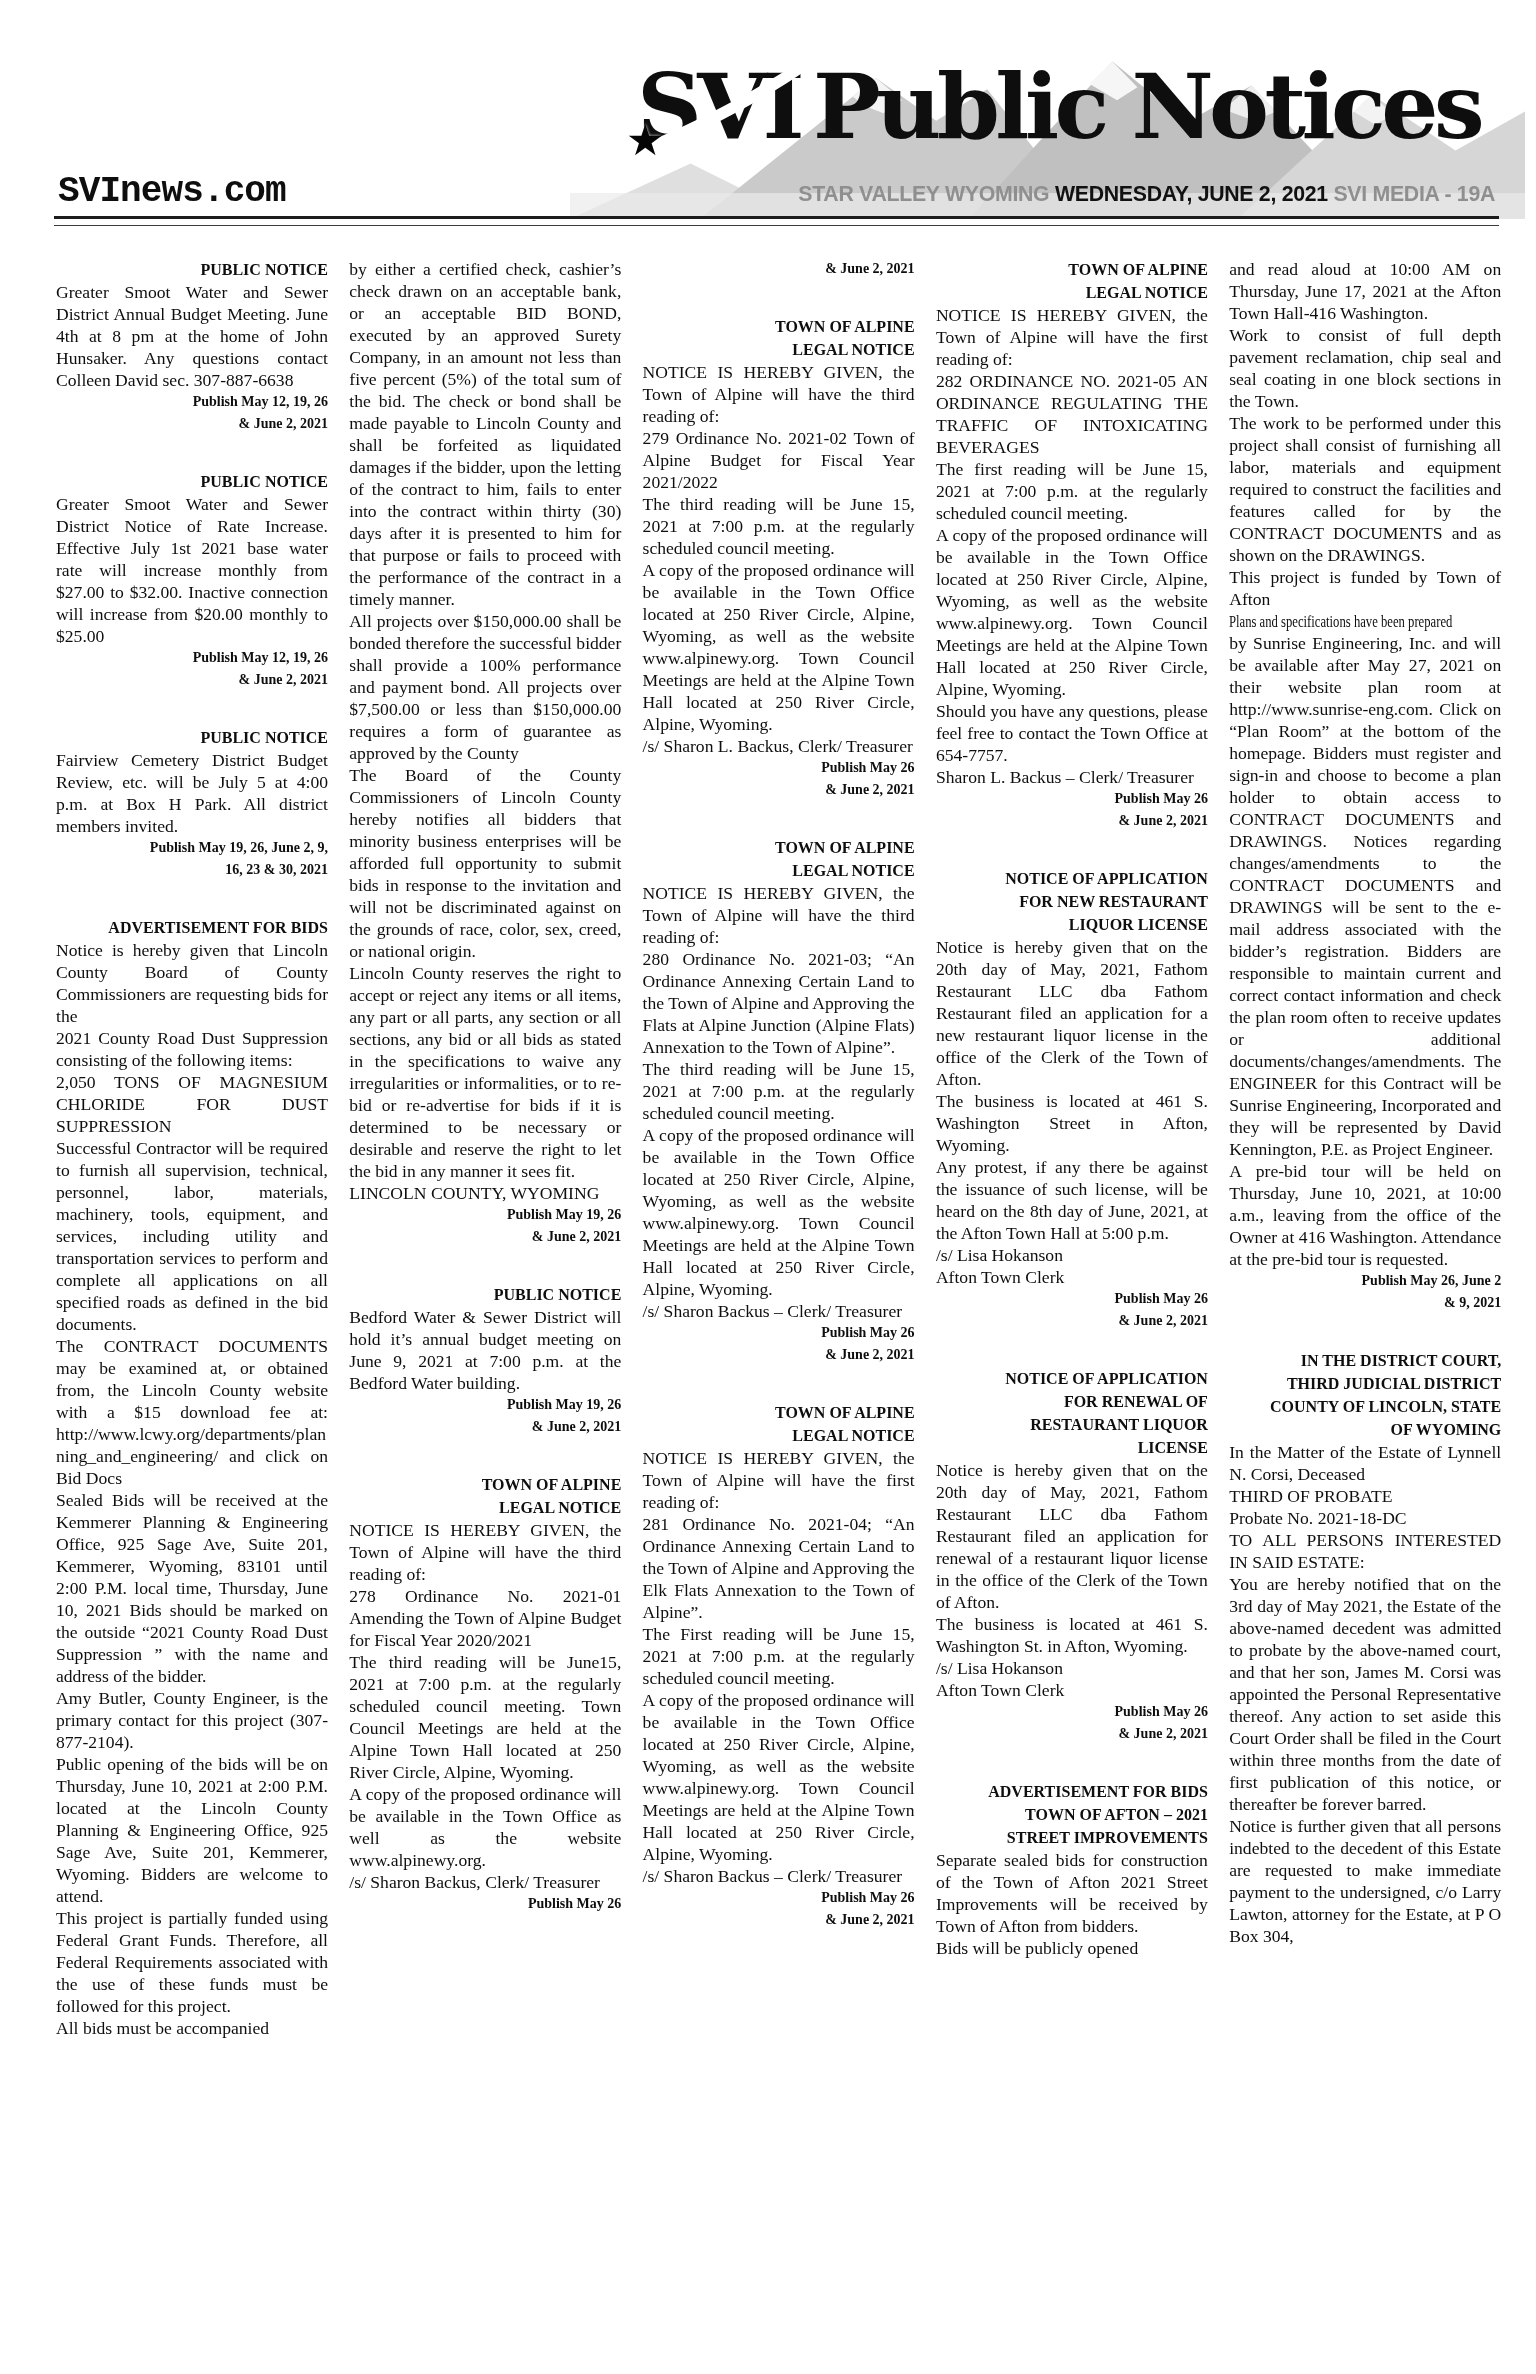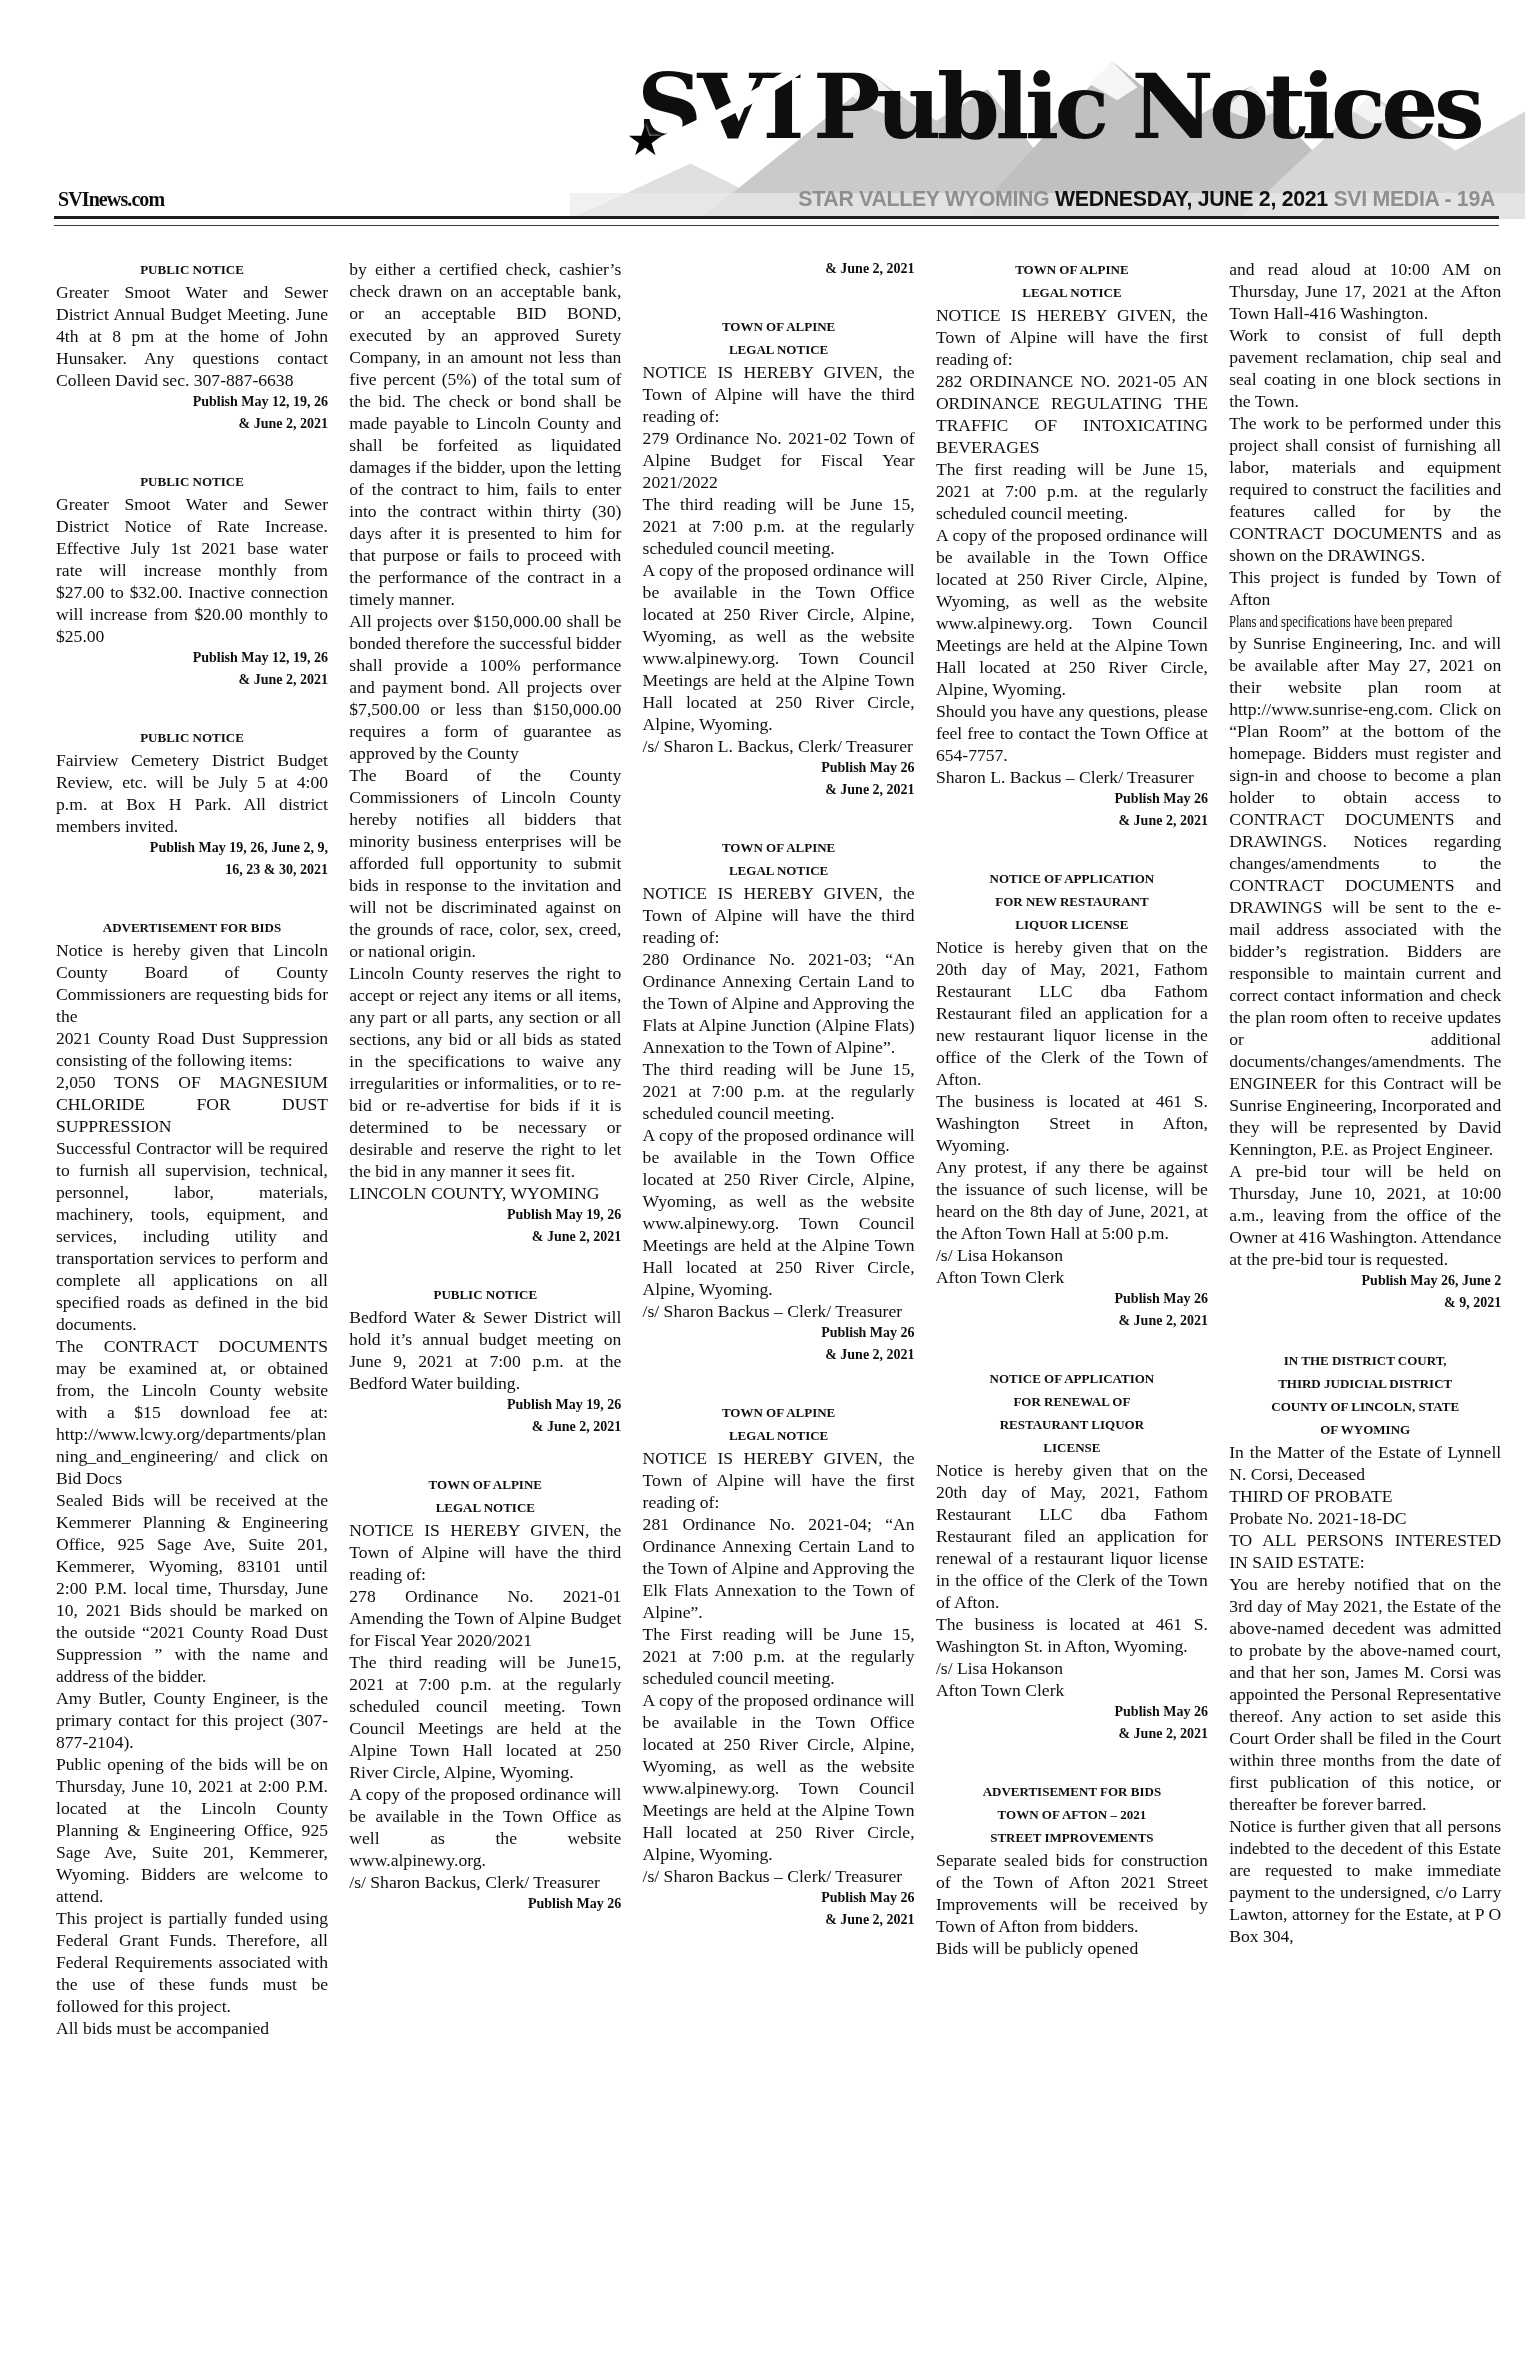--- a/index.html
+++ b/index.html
@@ -10,31 +10,31 @@
   .mountain-art{position:absolute;top:54px;right:11px;width:955px;height:165px;opacity:.95;}
   .logo-line{position:absolute;top:61px;right:56px;white-space:nowrap;
              font-family:"DejaVu Serif",serif;font-weight:bold;font-size:90px;
              letter-spacing:-4.6px;line-height:1;}
   .logo-svi{position:relative;display:inline-block;margin-right:13px;}
   .swoosh{position:absolute;left:-13px;top:-9.3px;width:115%;height:125%;pointer-events:none;}
   .logo-star{position:absolute;left:-11px;bottom:-11px;font-size:43px;letter-spacing:0;
              font-family:"DejaVu Sans",sans-serif;color:#050505;text-shadow:0 0 2.8px #fff;}
   .tagline-row{position:absolute;left:58px;right:41px;bottom:20.4px;display:flex;
                justify-content:space-between;align-items:baseline;}
-  .site{font-family:Liberation Serif, serif;font-weight:bold;font-size:20px;letter-spacing:-0.9px;}
+  .site{font-family:Liberation Mono, monospace;font-weight:bold;font-size:36px;letter-spacing:-0.9px;}
   .tagline{font-family:"Liberation Sans",sans-serif;font-weight:bold;font-size:21.3px;
            letter-spacing:-0.3px;color:#8f8f8f;white-space:nowrap;}
   .tagline .dark{color:#111;}
   .rule{position:absolute;left:54px;right:37px;bottom:5.6px;height:6.5px;
         border-top:3.7px solid #1c1c1c;border-bottom:0.9px solid #3a3a3a;}
   
   .content{position:absolute;top:258px;left:56px;display:flex;gap:21.3px;}
   .col{width:272px;font-size:17.6px;line-height:22px;}
   .blk{margin:0;}
-  .h{font-weight:bold;text-align:center;white-space:pre-line;font-size:13px;line-height:23px;
+  .h{font-weight:bold;text-align:right;white-space:pre-line;font-size:16px;line-height:23px;
      margin-top:35px;}
   .col .h:first-child{margin-top:0;}
   .b{text-align:justify;overflow-wrap:break-word;}
   .p{font-weight:bold;text-align:right;white-space:pre-line;font-size:14px;}
   .sq{display:block;white-space:nowrap;transform:scaleX(.72);transform-origin:0 50%;width:140%;}
 </style>
 </head>
 <body>
 
 <div class="page">

